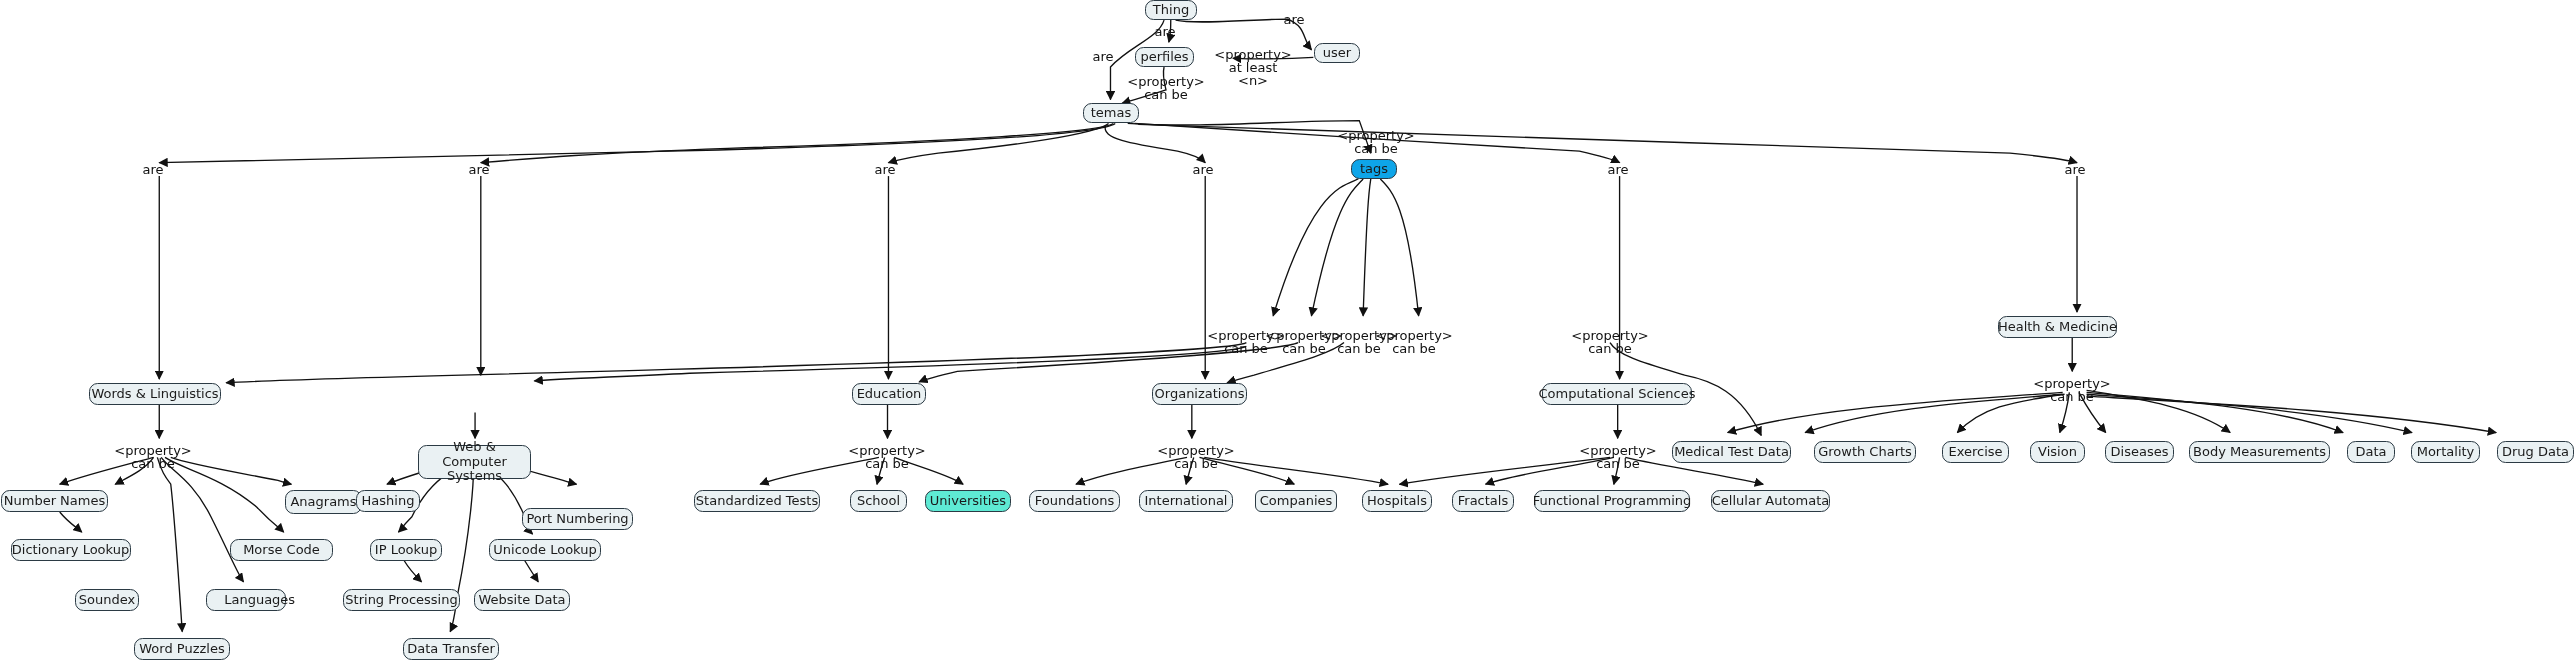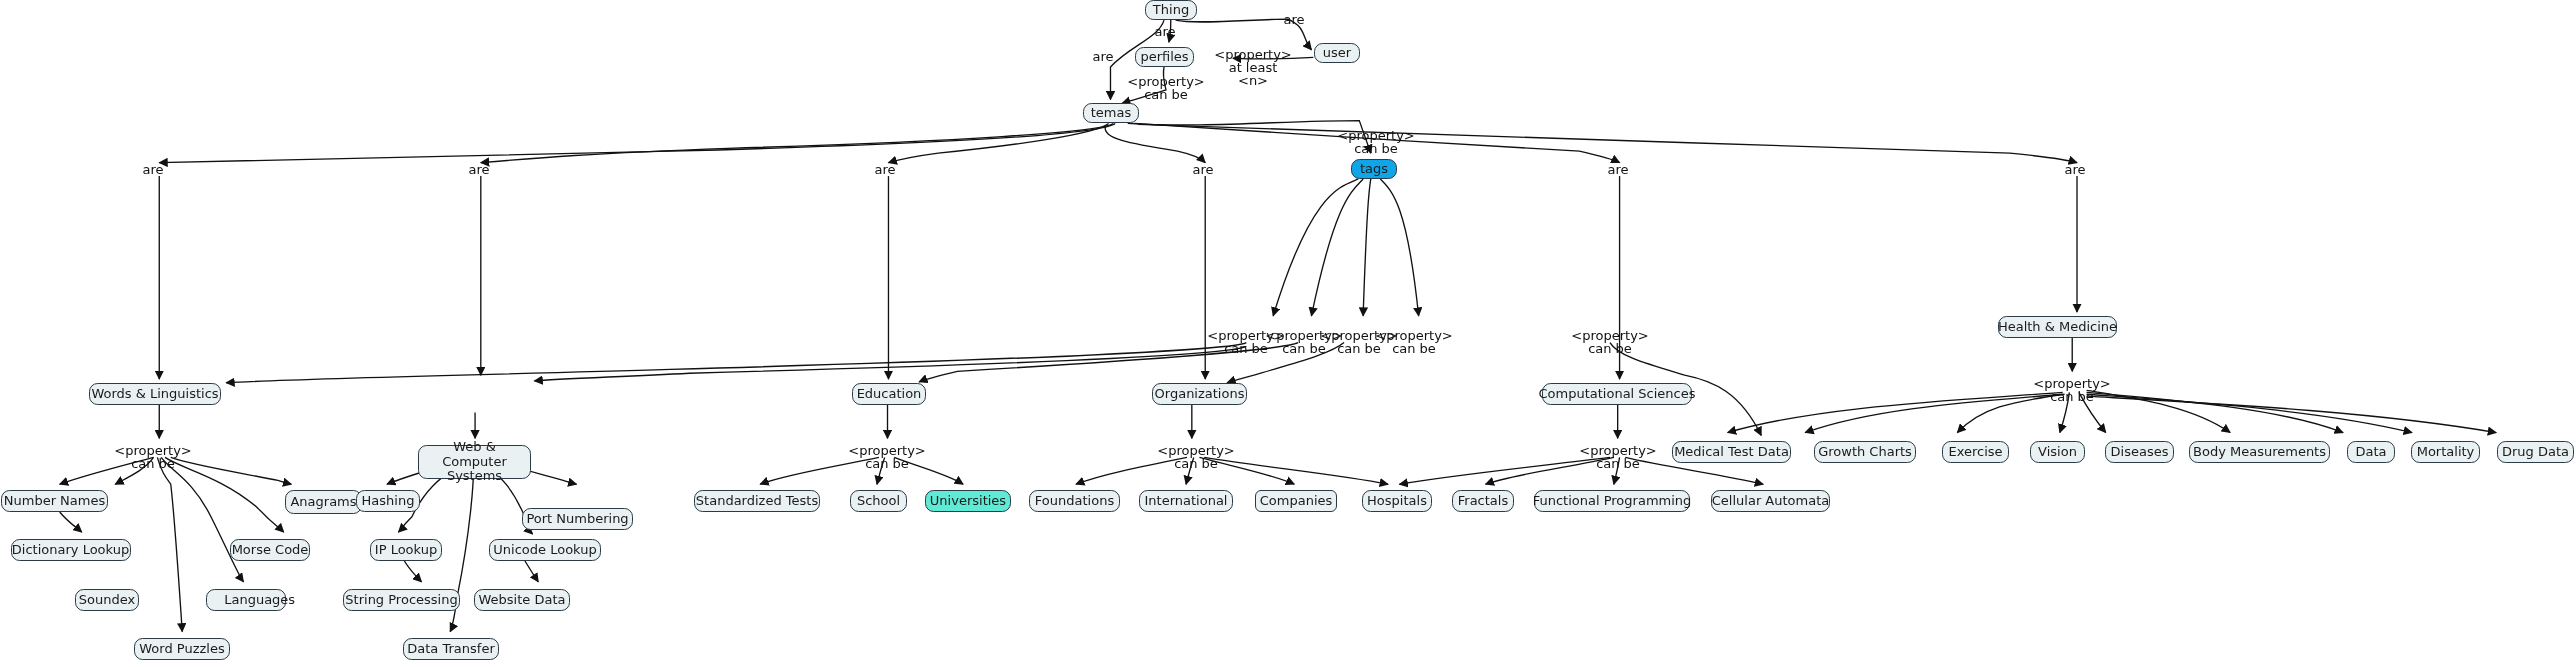--- a/index.html
+++ b/index.html
@@ -152,21 +152,21 @@
       <div class="node two-line" style="left: 418px; top: 402px; width: 113px; height: 34px; background: rgb(234, 241, 243); border-color: rgb(43, 58, 68); margin-top: 43px;">Web &amp; Computer Systems</div>
       <div class="node" style="left: 852px; top: 383px; width: 74px; height: 22px; background: rgb(234, 241, 243); border-color: rgb(43, 58, 68);">Education</div>
       <div class="node" style="left: 1152px; top: 383px; width: 95px; height: 22px; background: rgb(234, 241, 243); border-color: rgb(43, 58, 68);">Organizations</div>
       <div class="node" style="left: 1542px; top: 383px; width: 150px; height: 22px; background: rgb(234, 241, 243); border-color: rgb(43, 58, 68);">Computational Sciences</div>
       <div class="node" style="left: 1998px; top: 316px; width: 119px; height: 22px; background: rgb(234, 241, 243); border-color: rgb(43, 58, 68);">Health &amp; Medicine</div>
       <div class="node" style="left: 1px; top: 490px; width: 107px; height: 22px; background: rgb(234, 241, 243); border-color: rgb(43, 58, 68);">Number Names</div>
       <div class="node" style="left: 10.5px; top: 539px; width: 120px; height: 22px; background: rgb(234, 241, 243); border-color: rgb(43, 58, 68);">Dictionary Lookup</div>
       <div class="node" style="left: 75px; top: 589px; width: 64px; height: 22px; background: rgb(234, 241, 243); border-color: rgb(43, 58, 68);">Soundex</div>
       <div class="node" style="left: 134px; top: 638px; width: 96px; height: 22px; background: rgb(234, 241, 243); border-color: rgb(43, 58, 68);">Word Puzzles</div>
       <div class="node" style="left: 206px; top: 589px; width: 80px; height: 22px; background: rgb(234, 241, 243); border-color: rgb(43, 58, 68); padding-left: 34px;">Languages</div>
-      <div class="node" style="left: 230px; top: 539px; width: 80px; height: 22px; background: rgb(234, 241, 243); border-color: rgb(43, 58, 68);">Morse Code</div>
+      <div class="node" style="left: 230px; top: 539px; width: 103px; height: 22px; background: rgb(234, 241, 243); border-color: rgb(43, 58, 68);">Morse Code</div>
       <div class="node" style="left: 255px; top: 490px; width: 77px; height: 24px; background: rgb(234, 241, 243); border-color: rgb(43, 58, 68); margin-left: 30px;">Anagrams</div>
       <div class="node" style="left: 356px; top: 490px; width: 64px; height: 22px; background: rgb(234, 241, 243); border-color: rgb(43, 58, 68);">Hashing</div>
       <div class="node" style="left: 370px; top: 539px; width: 72px; height: 22px; background: rgb(234, 241, 243); border-color: rgb(43, 58, 68);">IP Lookup</div>
       <div class="node" style="left: 343px; top: 589px; width: 117px; height: 22px; background: rgb(234, 241, 243); border-color: rgb(43, 58, 68);">String Processing</div>
       <div class="node" style="left: 403px; top: 638px; width: 96px; height: 22px; background: rgb(234, 241, 243); border-color: rgb(43, 58, 68);">Data Transfer</div>
       <div class="node" style="left: 474px; top: 589px; width: 96px; height: 22px; background: rgb(234, 241, 243); border-color: rgb(43, 58, 68);">Website Data</div>
       <div class="node" style="left: 489px; top: 539px; width: 112px; height: 22px; background: rgb(234, 241, 243); border-color: rgb(43, 58, 68);">Unicode Lookup</div>
       <div class="node" style="left: 522px; top: 490px; width: 111px; height: 22px; background: rgb(234, 241, 243); border-color: rgb(43, 58, 68); margin-top: 18px;">Port Numbering</div>
       <div class="node" style="left: 694px; top: 490px; width: 126px; height: 22px; background: rgb(234, 241, 243); border-color: rgb(43, 58, 68);">Standardized Tests</div>
       <div class="node" style="left: 850px; top: 490px; width: 57px; height: 22px; background: rgb(234, 241, 243); border-color: rgb(43, 58, 68);">School</div>

